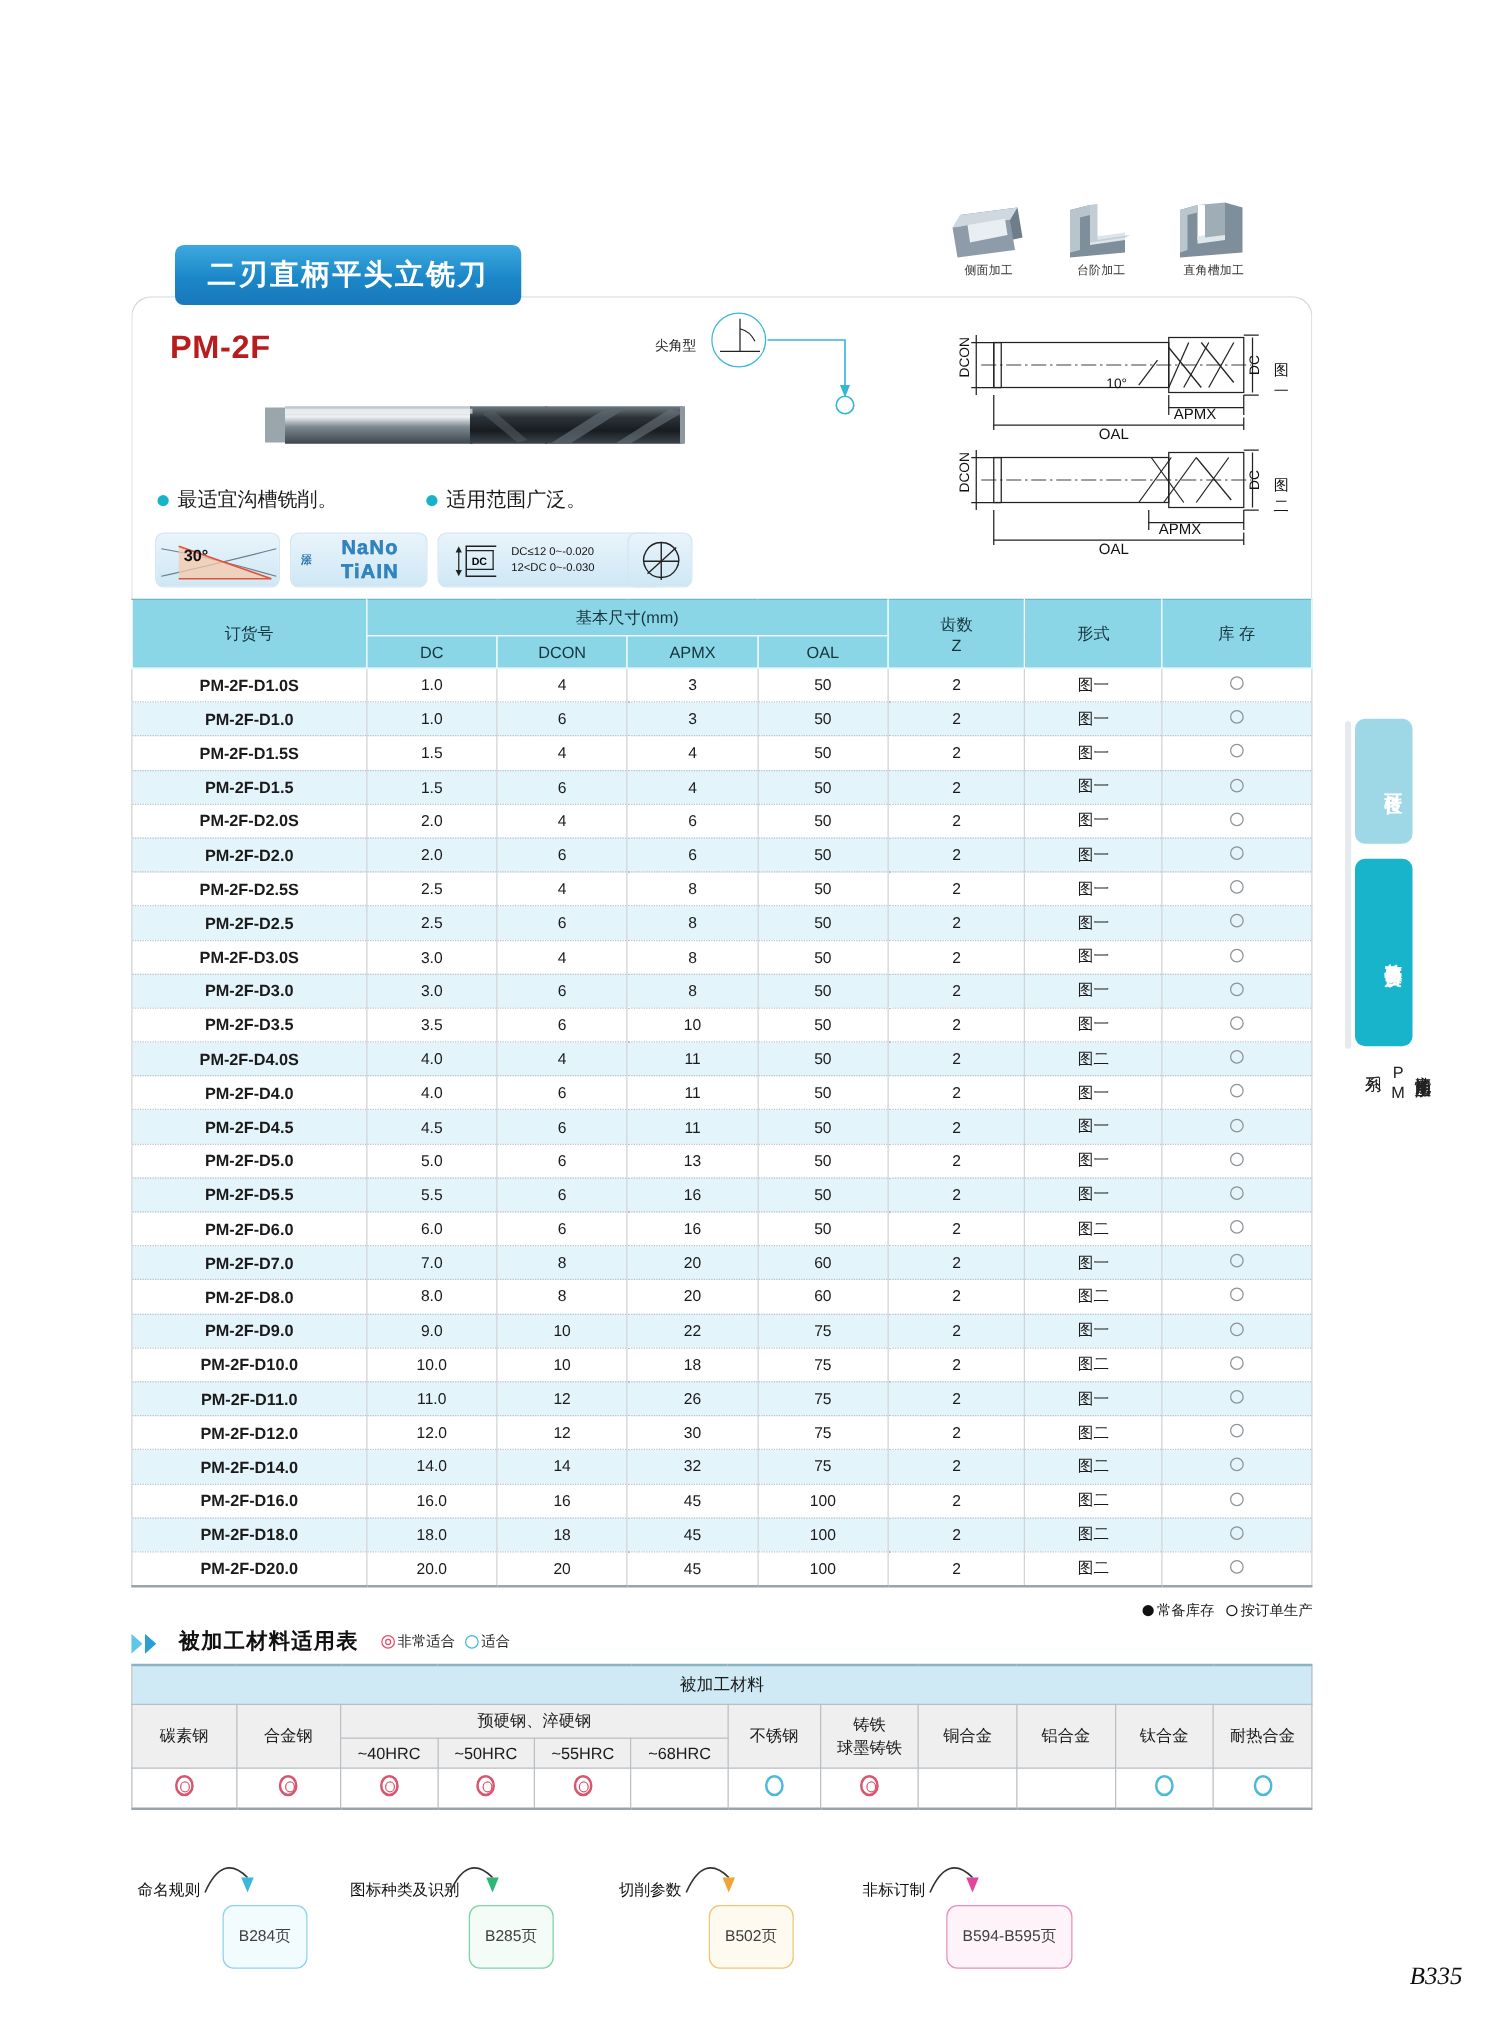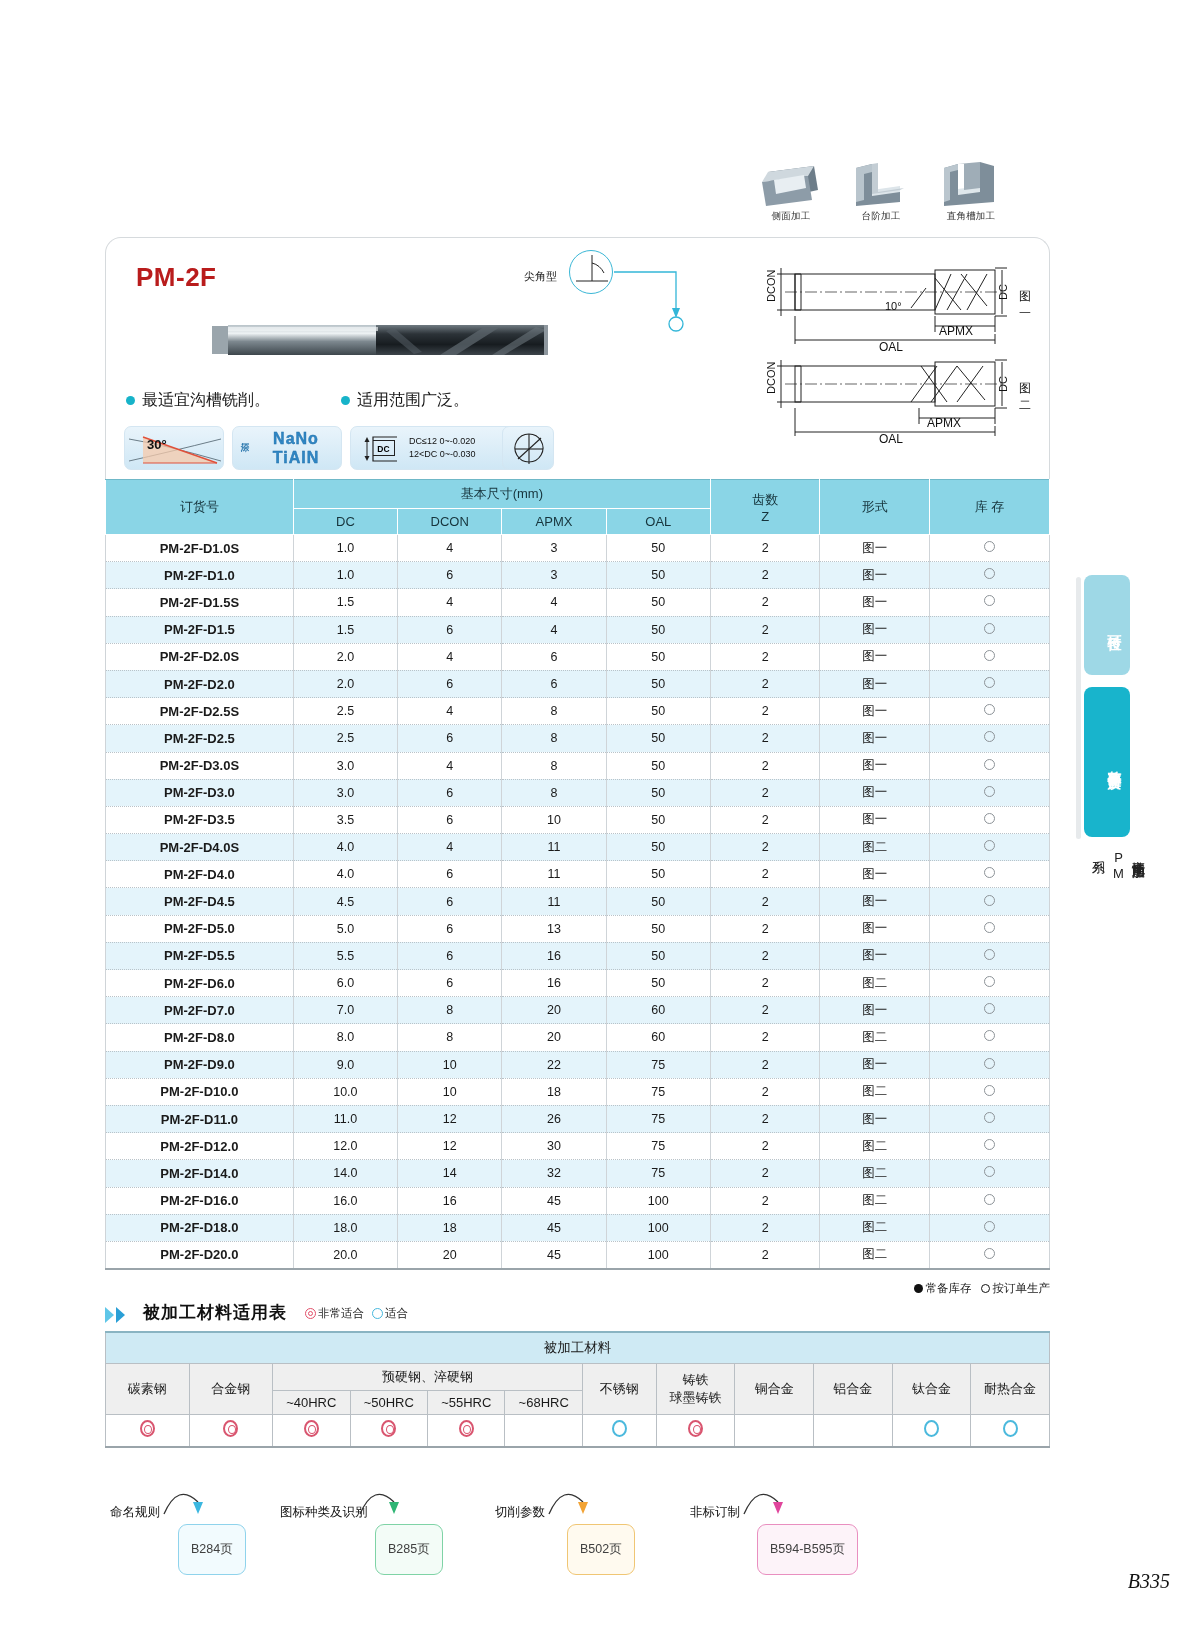--- a/index.html
+++ b/index.html
@@ -262,20 +262,21 @@
           <polygon points="16,8 30,4 30,32 52,29 52,2 66,6 66,42 16,46" fill="#7e8e9a"></polygon>
           <polygon points="16,8 30,4 30,10 22,12 22,40 16,42" fill="#bac6ce"></polygon>
           <polygon points="30,29 52,26 52,32 30,35" fill="#dfe7eb"></polygon>
           <polygon points="30,4 36,3 36,30 52,28 52,2" fill="#9fadb7"></polygon>
         </svg>
       </div>
       <div class="op-cap">直角槽加工</div>
     </div>
   </div>
 
+  <div class="title-badge">二刃直柄平头立铣刀</div>
 
   <div class="card">
 
     <div class="pm-code">PM-2F</div>
 
     <div class="tool-photo">
       <svg width="345" height="48" viewBox="0 0 345 48">
         <defs>
           <linearGradient id="shank" x1="0" y1="0" x2="0" y2="1">
             <stop offset="0%" stop-color="#b9c3c9"></stop>

